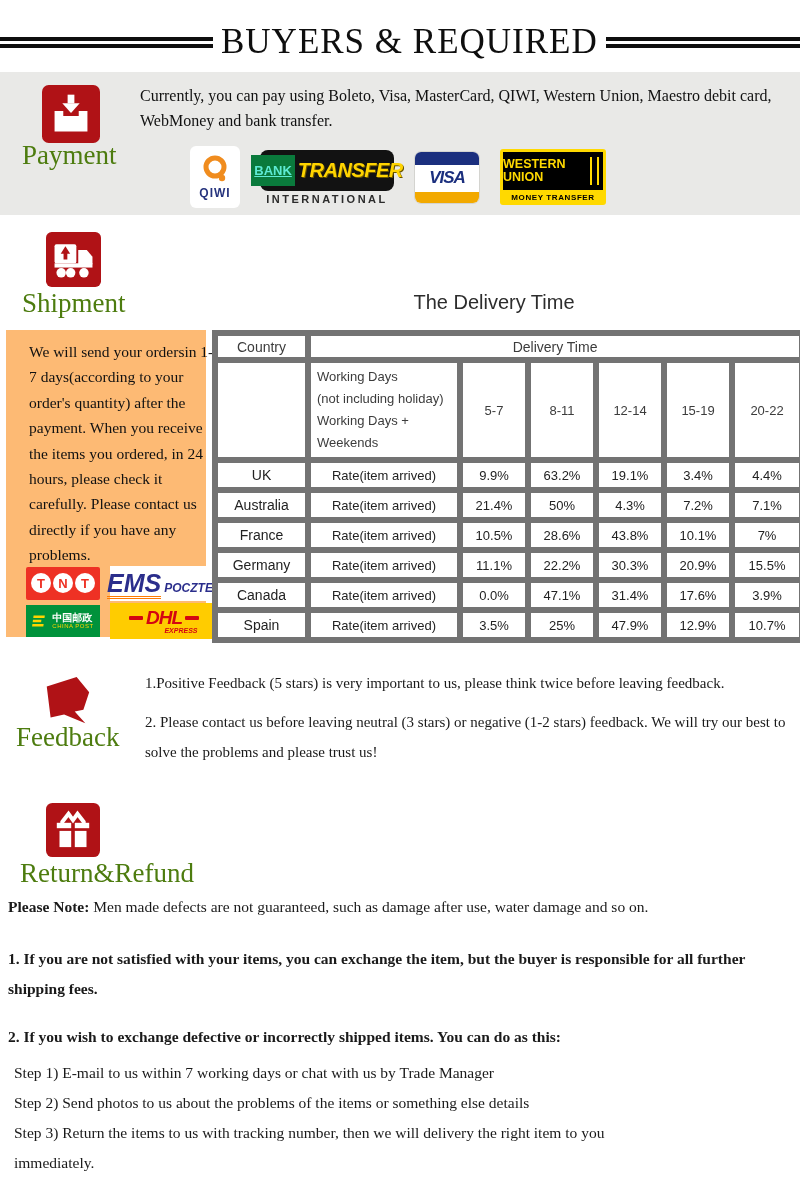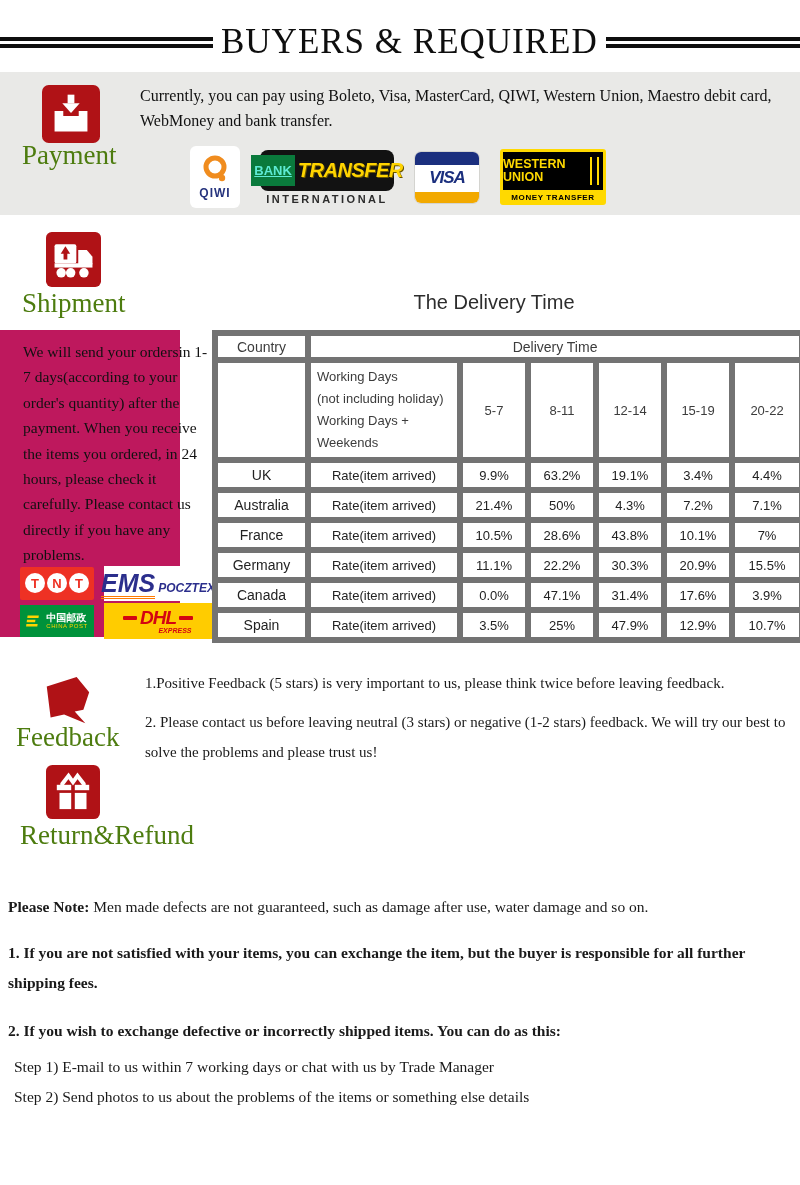--- a/index.html
+++ b/index.html
@@ -37,21 +37,21 @@
   .logo-wu { width:106px; height:56px; background:#ffd900; border-radius:3px; padding:3px 3px 0; display:flex; flex-direction:column; }
   .wu-box { background:#000; flex:1; display:flex; flex-direction:column; justify-content:center; position:relative; color:#ffd900; font-family:"Liberation Sans",sans-serif; font-weight:900; font-size:12.5px; text-align:left; line-height:1.05; padding-right:12px; }
   .wu-box::after { content:""; position:absolute; right:4px; top:5px; bottom:5px; width:5px; border-left:2px solid #ffd900; border-right:2px solid #ffd900; }
   .wu-bottom { height:15px; display:flex; align-items:center; justify-content:center; font-family:"Liberation Sans",sans-serif; font-weight:900; font-size:8px; color:#000; letter-spacing:0.6px; }
 
   
   .ship-section { position:absolute; top:215px; left:0; width:800px; height:115px; background:#fff; }
   .delivery-title { position:absolute; left:200px; top:76px; width:588px; text-align:center; font-family:"Liberation Sans",sans-serif; font-size:20px; color:#2d2d2d; }
 
   .ship-body { position:absolute; top:330px; left:0; width:800px; height:308px; }
-  .ship-left { position:absolute; left:0; top:0; width:180px; height:307px; background:#be185d; }
+  .ship-left { position:absolute; left:6px; top:0; width:200px; height:307px; background:#fdba74; }
   .ship-note { padding:9px 4px 0 23px; width:212px; font-size:15.5px; line-height:1.64; color:#111; }
   .carriers { position:absolute; left:20px; top:235px; display:grid; grid-template-columns:76px 110px; grid-auto-rows:36px; gap:2px 8px; align-items:center; }
 
   .logo-tnt { width:74px; height:33px; background:#ee3124; border-radius:2px; display:flex; align-items:center; justify-content:center; gap:2px; }
   .tnt-circle { width:20px; height:20px; background:#fff; border-radius:50%; color:#ee3124; font-family:"Liberation Sans",sans-serif; font-weight:900; font-size:13px; display:flex; align-items:center; justify-content:center; }
 
   .logo-ems { width:108px; height:35px; background:#fff; display:flex; align-items:flex-end; justify-content:center; gap:3px; padding:2px 1px; }
   .ems-word { color:#2b2e8c; font-family:"Liberation Sans",sans-serif; font-style:italic; font-weight:900; font-size:25px; line-height:0.95; border-bottom:3px double #ff7b00; }
   .pocztex { color:#2b2e8c; font-family:"Liberation Sans",sans-serif; font-style:italic; font-weight:800; font-size:12px; margin-bottom:4px; }
 
@@ -74,25 +74,25 @@
   .day-cell { font-size:13.5px; color:#3c3c3c; }
   tbody.data td { height:30px; }
   tbody.data td.country-cell { font-size:14px; }
 
   
   .fb-section { position:absolute; top:652px; left:0; width:800px; height:135px; }
   .fb-p1 { position:absolute; left:145px; top:20px; width:670px; font-size:15px; line-height:1.5; }
   .fb-p2 { position:absolute; left:145px; top:55px; width:670px; font-size:15px; line-height:2.0; }
 
   
-  .rr-section { position:absolute; top:752px; left:0; width:772px; height:100px; }
+  .rr-section { position:absolute; top:790px; left:0; width:772px; height:100px; }
 
   
   .notes { position:absolute; top:895px; left:8px; width:792px; font-size:15.5px; }
-  .note-line { margin-bottom:20px; line-height:1.5; }
+  .note-line { margin-bottom:26px; line-height:1.5; }
   .note-bold { font-weight:bold; }
   .np1 { font-weight:bold; line-height:1.9; margin-bottom:22px; }
   .np2 { font-weight:bold; line-height:1.5; margin-bottom:10px; }
   .steps { width:660px; padding-left:6px; }
   .step { line-height:1.92; }
 </style>
 </head>
 <body>
 
 <div class="page">
@@ -310,16 +310,17 @@
 
   <div class="notes">
     <div class="note-line">
       <span class="note-bold">Please Note:</span><span> Men made defects are not guaranteed, such as damage after use, water damage and so on.</span>
     </div>
     <div class="np1">1. If you are not satisfied with your items, you can exchange the item, but the buyer is responsible for all further shipping fees.</div>
     <div class="np2">2. If you wish to exchange defective or incorrectly shipped items. You can do as this:</div>
     <div class="steps">
       <div class="step">Step 1) E-mail to us within 7 working days or chat with us by Trade Manager</div>
       <div class="step">Step 2) Send photos to us about the problems of the items or something else details</div>
+      <div class="step">Step 3) Return the items to us with tracking number, then we will delivery the right item to you immediately.</div>
     </div>
   </div>
 
 </div>
 
 </body></html>

